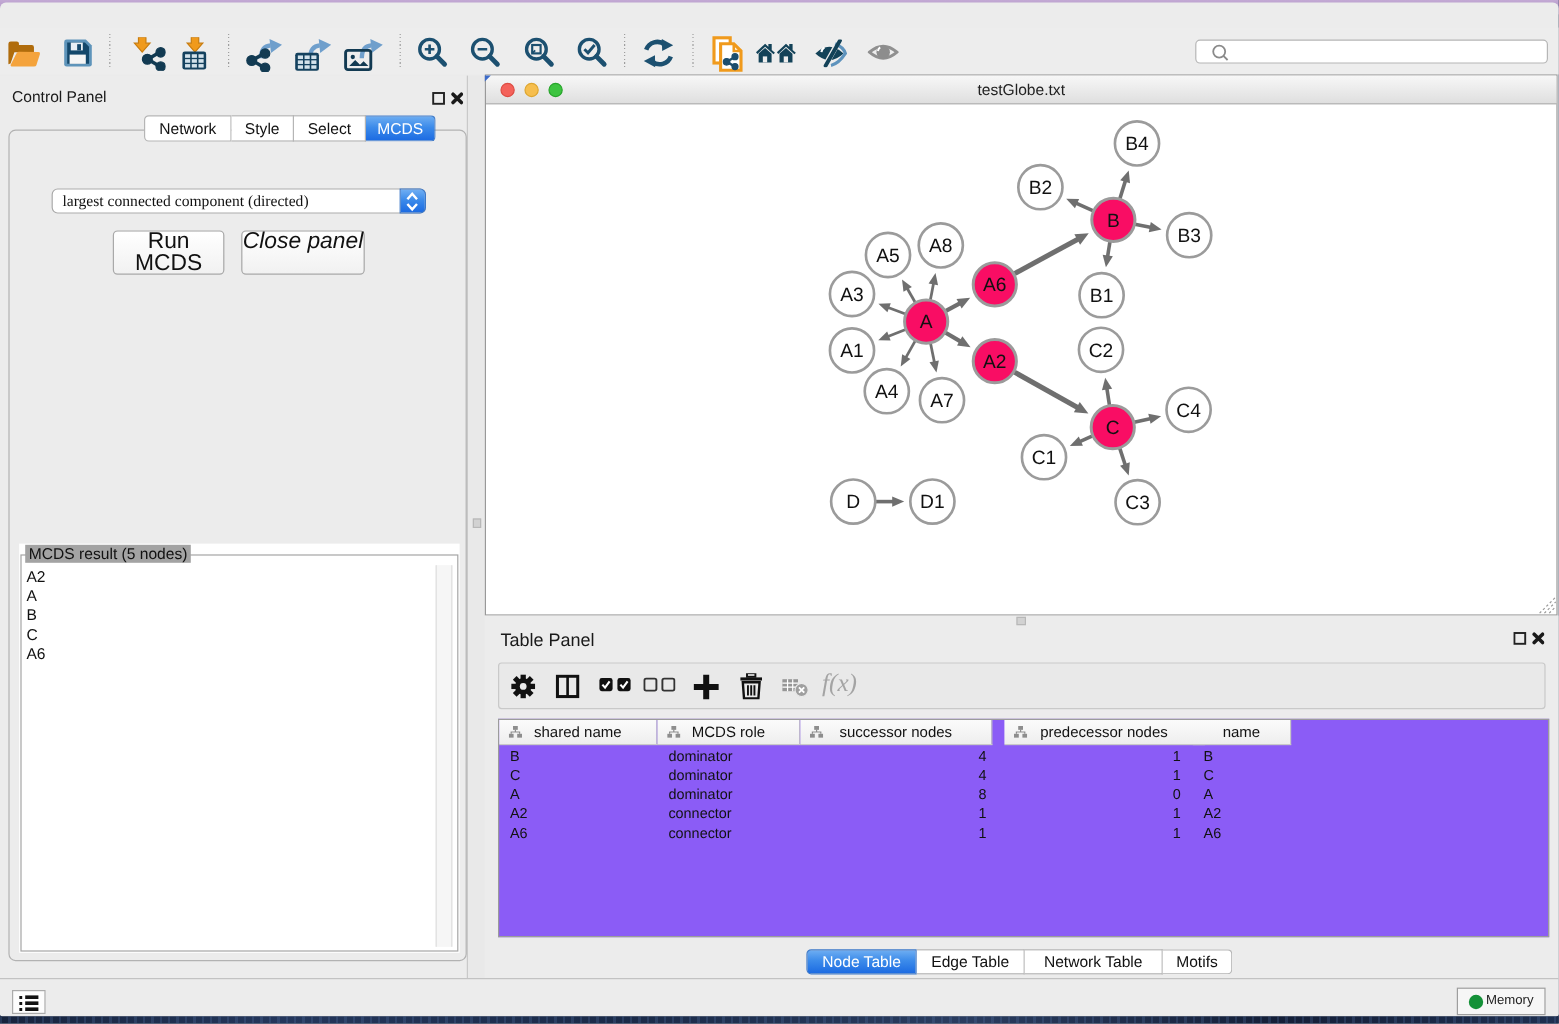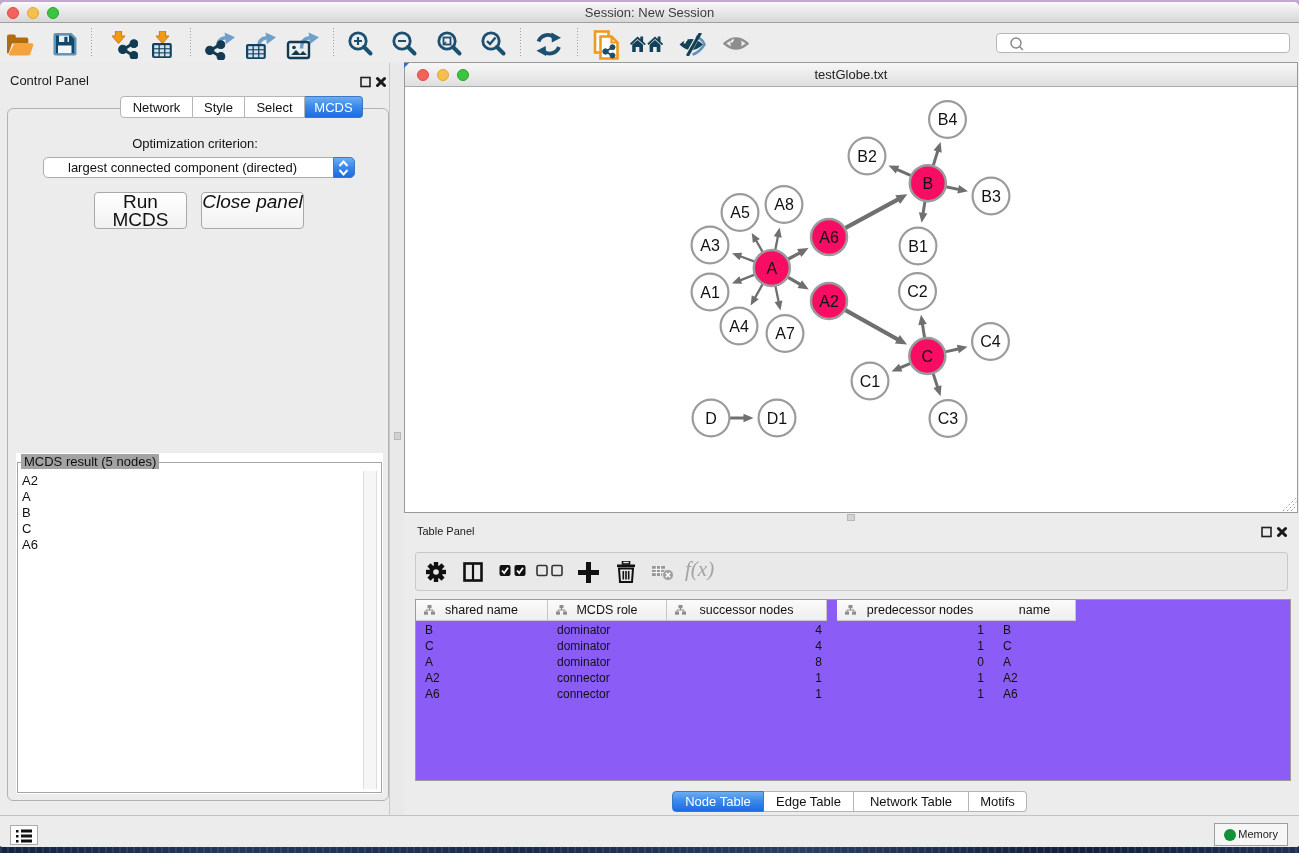--- a/index.html
+++ b/index.html
@@ -40,21 +40,21 @@
 .tab { height:22px; line-height:21px; font-size:13px; color:#111; background:#fff;
   border:1px solid #b5b5b5; border-left:none; text-align:center; }
 .tab.first { border-left:1px solid #b5b5b5; border-radius:4px 0 0 4px; }
 .tab.sel { background:linear-gradient(#6dadf2,#3c8bea 45%,#1c6be2); color:#fff; border-color:#3c78c8;
   border-radius:0 4px 4px 0; }
 #cpTabs { left:78px; top:33px; }
 #cpTabs .tab { width:72px; }
 #cpTabs .t1 { width:73px;margin-left:42px; } #cpTabs .t2 { width:52px; } #cpTabs .t3 { width:60px; } #cpTabs .t4 { width:58px; }
 #optLabel { left:0; top:73px; width:390px; text-align:center; font-size:13px; color:#111; }
 #dropdown { left:43px; top:94px; width:312px; height:21px; background:#fff; border:1px solid #ababab;
-  border-radius:5px; font-size:13px; color:#111; line-height:20px; padding-left:24px; }
+  border-radius:5px; font-size:13px; color:#111; line-height:20px; padding-left:8px;font-family:Liberation Serif, serif; }
 #ddBtn { position:absolute; right:-1px; top:-1px; width:22px; height:21px; border-radius:0 5px 5px 0;
   background:linear-gradient(#6faef3,#3c8bea 45%,#1b6ae2); border:1px solid #3c78c8; }
 .btn { position:absolute; height:37px; background:linear-gradient(#ffffff,#f1f1f1); border:1px solid #a9a9a9;
   border-radius:4px; font-size:19px; color:#111; text-align:center; line-height:18px; }
 #runBtn { left:94px; top:129px; width:93px; }
 #closeBtn { left:201px; top:129px; width:103px;font-style:italic; }
 
 #mcdsWhite { left:16px; top:390px; width:367px; height:341px; background:#fff; }
 #mcdsBorder { left:17px; top:399px; width:365px; height:331px; border:1px solid #a5a5a5; }
 #mcdsLegend { left:21px; top:391px; background:#a3a3a3; padding:0 3px; font-size:13px; color:#111; }
@@ -70,43 +70,37 @@
 #gtitle .t1 { left:12px; background:#f4625b; border:1px solid #dd4d44; top:6px; width:12px; height:12px; }
 #gtitle .t2 { left:32px; background:#f6be4e; border:1px solid #dea731; top:6px; width:12px; height:12px; }
 #gtitle .t3 { left:52px; background:#3dc440; border:1px solid #28a52b; top:6px; width:12px; height:12px; }
 #gtitleText { position:absolute; left:0; top:0; width:892px; height:24px; text-align:center; line-height:24px;
   font-size:13px; color:#222; }
 #bluecorner { left:404px; top:61px; width:0; height:0; border-top:5px solid #3b6ac8; border-right:5px solid transparent; }
 
 #hgrip { z-index:5; left:847px; top:512px; width:8px; height:7px; background:#d2d2d2; border:1px solid #b8b8b8; }
 
 #tpanel { left:404px; top:511px; width:895px; height:302px; background:#ececec; }
-#tpTitle { left:13px; top:12px; font-size:11px; color:#1a1a1a; }
+#tpTitle { left:13px; top:12px; font-size:15px; color:#1a1a1a; }
 #tpToolbar { left:11px; top:39px; width:873px; height:39px; background:#e9e9e9; border:1px solid #c9c9c9; border-radius:3px; }
 #tpTable { left:11px; top:86px; width:876px; height:182px; background:#8b5cf6; border:1px solid #9b9b9b; }
 .hcell { position:absolute; top:0; height:21px; background:linear-gradient(#fbfbfb,#eee);
   border-right:1px solid #c6c6c6; border-bottom:1px solid #c9c9c9; font-size:12.5px; color:#111;
   text-align:center; line-height:21px; }
 .trow { position:absolute; font-size:12px; color:#111; height:16px; line-height:16px; }
 #tpTabs { left:268px; top:278px; }
 #tpTabs .tab { height:21px; line-height:20px; }
 
 svg { display:block; }
 .icon { position:absolute; }
 </style>
 </head>
 <body>
 <div id="deskTop" class="abs"></div>
 <div id="win" class="abs">
-  <div id="titlebar" class="abs">
-    <div class="tl t1"></div>
-      <div class="tl t2"></div>
-      <div class="tl t3"></div>
-    <div id="titleText" class="abs">Session: New Session</div>
-  </div>
   <div id="toolbar" class="abs">
     <div class="vsep" style="left:91px"></div>
       <div class="vsep" style="left:190px"></div>
       <div class="vsep" style="left:333px"></div>
       <div class="vsep" style="left:520px"></div>
       <div class="vsep" style="left:577px"></div>
       <svg class="icon" width="31" height="25" style="left:6px;top:9px">
         <path fill="#b06c0c" d="M1,21.5 L1,4.5 Q1,2.5 3,2.5 L8,2.5 Q9.8,2.5 9.8,4.2 L9.8,5.5 L20.5,5.5 Q22.3,5.5 22.3,7.3 L22.3,11.5 L6,11.5 L2.8,21 Z"></path>
 <path fill="#f4a33c" d="M8,12 Q8.8,11.2 9.8,11.2 L26,11.3 Q27.8,11.4 27.3,13 L24.3,22.3 Q23.9,23.5 22.3,23.5 L4.3,23.5 Q2.4,23.5 3,21.8 Z"></path>
       </svg>
@@ -275,21 +269,20 @@
       <rect x="1" y="1.5" width="9" height="9" fill="none" stroke="#222" stroke-width="1.6"></rect>
       <path d="M17.5,2.5 L24.5,9.5 M24.5,2.5 L17.5,9.5" stroke="#1a1a1a" stroke-width="3" stroke-linecap="round"></path>
     </svg>
     <div id="cpBox" class="abs"></div>
     <div id="cpTabs" class="tabrow">
       <div class="tab first t1">Network</div>
         <div class="tab t2">Style</div>
       <div class="tab t3">Select</div>
         <div class="tab sel t4">MCDS</div>
     </div>
-    <div id="optLabel" class="abs">Optimization criterion:</div>
     <div id="dropdown" class="abs">largest connected component (directed)
       <div id="ddBtn">
           <svg width="19" height="20">
         <path d="M5.5,8 L9.5,3.5 L13.5,8" fill="none" stroke="#fff" stroke-width="2"></path>
         <path d="M5.5,12 L9.5,16.5 L13.5,12" fill="none" stroke="#fff" stroke-width="2"></path>
       </svg>
         </div>
     </div>
     <div id="runBtn" class="btn">Run MCDS</div>
     <div id="closeBtn" class="btn">Close panel</div>

